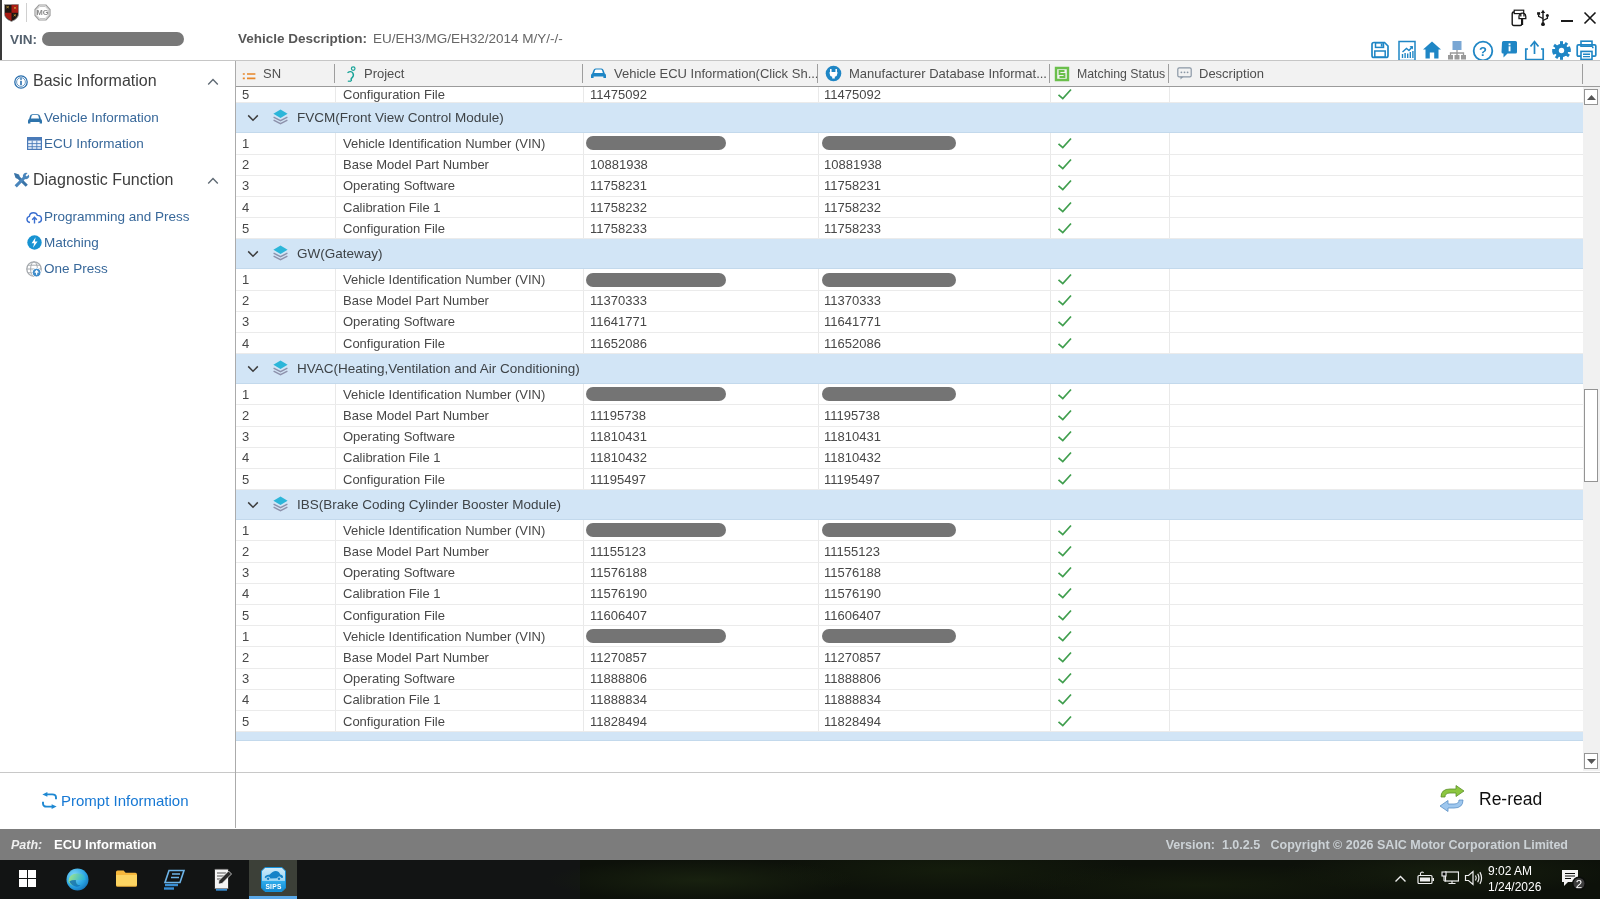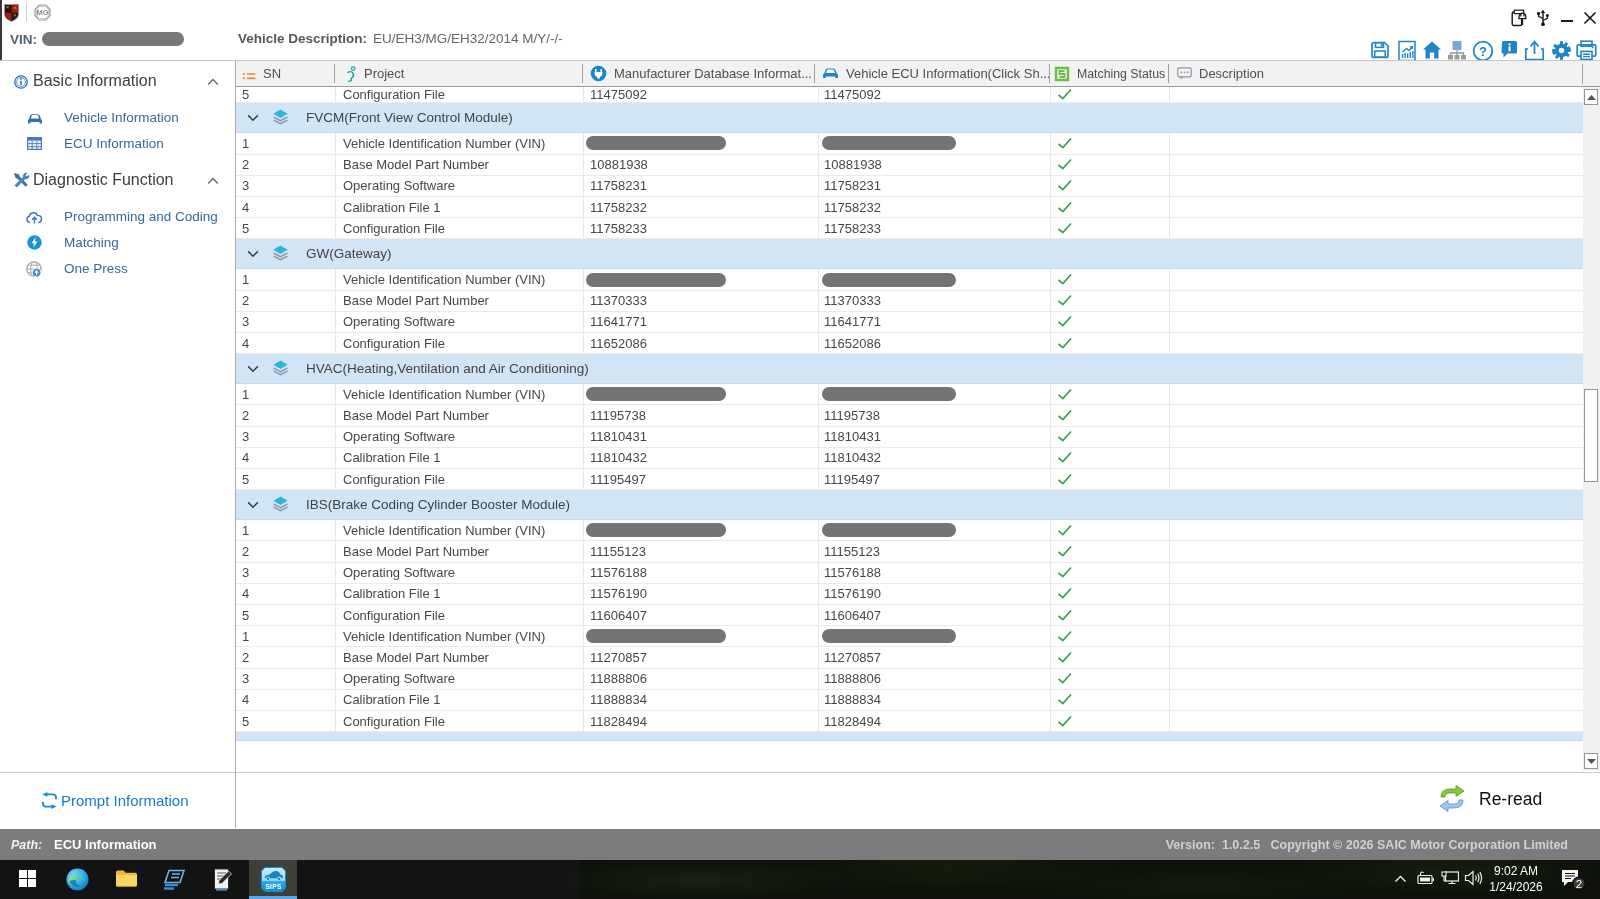--- a/index.html
+++ b/index.html
@@ -20,32 +20,32 @@
 .cell { height:100%; border-right:1px solid #e9e9e9; display:flex; align-items:center; white-space:nowrap; overflow:hidden; }
 .c1 { width:100px; padding-left:6px; }
 .c2 { width:248px; padding-left:7px;text-align:center; }
 .c3 { width:235px; padding-left:6px; }
 .c4 { width:232px; padding-left:5px; }
 .c5 { width:119px; padding-left:6px; }
 .c6 { flex:1; border-right:none; }
 .grow { display:flex; height:30.1px; background:#d2e5f6; align-items:center; border-bottom:1px solid #c3d9ec; }
 .gchev { margin-left:11px; }
 .gicon { margin-left:13px; }
-.gtitle { margin-left:17px; font-size:13.5px; color:#3e4347; }
+.gtitle { margin-left:8px; font-size:13.5px; color:#3e4347; }
 
 
 #sbar { position:absolute; left:1583px; top:87px; width:17px; height:684px; background:#f1f1f1; }
 .sbtn { position:absolute; left:1px; width:14px; height:16px; background:#fff; border:1px solid #949494; display:flex; align-items:center; justify-content:center; }
 #sthumb { position:absolute; left:1px; top:302px; width:14px; height:93px; background:#fff; border:1px solid #949494; }
 
 
 #sidebar { position:absolute; left:0; top:61px; width:236px; height:711px; background:#fff; border-right:1px solid #ababab; }
 .sitem { position:absolute; display:flex; align-items:center; }
 .shead { font-size:16px; color:#3d3d3d; }
-.sitxt { font-size:13.5px; color:#38689a;margin-left:20px; }
+.sitxt { font-size:13.5px; color:#38689a; }
 .schev { position:absolute; }
 
 
 #footband { position:absolute; left:0; top:772px; width:1600px; height:57px; background:#fff; border-top:1px solid #c8c8c8; }
 #sidefoot-border { position:absolute; left:235px; top:772px; width:1px; height:56px; background:#ababab; }
 
 
 #statusbar { position:absolute; left:0; top:829px; width:1600px; height:31px; background:#7c7c7c; color:#fff; }
 
 
@@ -215,21 +215,21 @@
 <path d="M1.2 6.4 L6 1.6 L10.8 6.4" fill="none" stroke="#5f6a74" stroke-width="1.4"></path>
 </svg>
     </div>
 
   <div class="sitem" style="left:26px;top:149px;">
       <svg width="17" height="14" viewBox="0 0 17 14" style="display:block">
 <path d="M4 12.5 q-3-0.3-3-3.2 q0-2.4 2.4-2.9 q0.3-3.6 4.1-3.6 q3 0 3.9 2.6 q4.1 0 4.1 3.6 q0 3.2-3.2 3.5" fill="none" stroke="#3a6fd0" stroke-width="1.4"></path>
 <path d="M8.5 13.5 v-5.5 M6.2 9.8 L8.5 7.2 L10.8 9.8" fill="none" stroke="#3a6fd0" stroke-width="1.4"></path>
 </svg>
     </div>
-  <div class="sitem sitxt" style="left:44px;top:148px;">Programming and Coding</div>
+  <div class="sitem sitxt" style="left:44px;top:148px;">Programming and Press</div>
 
   <div class="sitem" style="left:27px;top:174px;">
       <svg width="15" height="15" viewBox="0 0 15 15" style="display:block">
 <circle cx="7.5" cy="7.5" r="7.2" fill="#1793d2"></circle>
 <path d="M8.6 2.2 L4.6 8.2 L7.2 8.2 L6 12.8 L10.6 6.4 L7.9 6.4 Z" fill="#fff"></path>
 </svg>
     </div>
   <div class="sitem sitxt" style="left:44px;top:174px;">Matching</div>
 
   <div class="sitem" style="left:26px;top:200px;">
@@ -251,29 +251,29 @@
 <path d="M0.8 1.6 h2. M5 1.6 h8.4"></path>
 <path d="M0.8 6 h2 M5 6 h8.4"></path>
 <path d="M0.8 10.4 h2 M5 10.4 h8.4"></path>
 </g>
 </svg>SN</div>
     <div class="hcell" style="width:248px;padding-left:11px;"><svg width="11" height="16" viewBox="0 0 11 16" style="display:block">
 <circle cx="7.2" cy="2.6" r="1.8" fill="none" stroke="#17a398" stroke-width="1.2"></circle>
 <path d="M1.5 6.8 q3.6-2.6 5.4 0.4 q1.4 2.6-0.8 4.4 q-1.6 1.2-0.6 3.4" fill="none" stroke="#17a398" stroke-width="1.4"></path>
 <path d="M1.8 15.2 h3.4" stroke="#17a398" stroke-width="1.2"></path>
 </svg>Project</div>
+    <div class="hcell" style="width:235px;padding-left:7px;"><svg width="17" height="13" viewBox="0 0 17 13" style="display:block">
+<path d="M1 11 v-2.4 q0-1.4 1.2-2 l1.2-3.4 q0.5-1.6 2.2-1.6 h5.8 q1.7 0 2.2 1.6 l1.2 3.4 q1.2 0.6 1.2 2 v2.4 h-2.6 v-1.4 h-9.8 v1.4 z" fill="#1f86c5"></path>
+<path d="M4.1 6 l0.9-2.8 q0.2-0.7 1-0.7 h5 q0.8 0 1 0.7 l0.9 2.8 z" fill="#fff"></path>
+</svg>Vehicle ECU Information(Click Sh...</div>
     <div class="hcell" style="width:232px;padding-left:7px;"><svg width="17" height="17" viewBox="0 0 17 17" style="display:block">
 <circle cx="8.5" cy="8.5" r="7.8" fill="#1f86c5"></circle>
 <path d="M5.8 4 v3 M11.2 4 v3" stroke="#fff" stroke-width="1.5"></path>
 <path d="M4.6 7 h7.8 v1.6 q0 2.6-2.6 3.2 v1.6 h-2.6 v-1.6 q-2.6-0.6-2.6-3.2 z" fill="#fff"></path>
 </svg>Manufacturer Database Informat...</div>
-    <div class="hcell" style="width:235px;padding-left:7px;"><svg width="17" height="13" viewBox="0 0 17 13" style="display:block">
-<path d="M1 11 v-2.4 q0-1.4 1.2-2 l1.2-3.4 q0.5-1.6 2.2-1.6 h5.8 q1.7 0 2.2 1.6 l1.2 3.4 q1.2 0.6 1.2 2 v2.4 h-2.6 v-1.4 h-9.8 v1.4 z" fill="#1f86c5"></path>
-<path d="M4.1 6 l0.9-2.8 q0.2-0.7 1-0.7 h5 q0.8 0 1 0.7 l0.9 2.8 z" fill="#fff"></path>
-</svg>Vehicle ECU Information(Click Sh...</div>
     <div class="hcell" style="width:119px;padding-left:4px;font-size:12.3px;"><svg width="16" height="16" viewBox="0 0 16 16" style="display:block">
 <path d="M2 2 h12 v12 h-12 z" fill="none" stroke="#6abf4b" stroke-width="2.4"></path>
 <path d="M10.5 5 h-5 v3 h5 v3 h-5" fill="none" stroke="#6abf4b" stroke-width="1.8"></path>
 </svg>Matching Status</div>
     <div class="hcell" style="flex:1;padding-left:8px;border-right:none;"><svg width="15" height="13" viewBox="0 0 15 13" style="display:block">
 <rect x="0.8" y="0.8" width="13.4" height="9" rx="1.4" fill="none" stroke="#8a97a5" stroke-width="1.2"></rect>
 <path d="M3.5 12.4 v-2.6 h3 z" fill="#8a97a5"></path>
 <circle cx="4.4" cy="5.3" r="0.9" fill="#8a97a5"></circle>
 <circle cx="7.5" cy="5.3" r="0.9" fill="#8a97a5"></circle>
 <circle cx="10.6" cy="5.3" r="0.9" fill="#8a97a5"></circle>
@@ -824,21 +824,21 @@
 </svg>
     </div>
   <div class="abs" style="left:1464px;top:10px;">
       <svg width="19" height="16" viewBox="0 0 19 16" style="display:block">
 <path d="M1.5 5.5 h3 L9 1.5 v13 L4.5 10.5 h-3 z" fill="none" stroke="#efefef" stroke-width="1.2"></path>
 <path d="M11.5 5.5 q1.5 2.5 0 5" fill="none" stroke="#efefef" stroke-width="1.2"></path>
 <path d="M13.7 3.8 q2.4 4.2 0 8.4" fill="none" stroke="#efefef" stroke-width="1.2"></path>
 <path d="M15.9 2.1 q3.3 5.9 0 11.8" fill="none" stroke="#efefef" stroke-width="1.2"></path>
 </svg>
     </div>
-  <div class="abs" style="left:1488px;top:3px;width:56px;text-align:center;font-size:12px;color:#fff;line-height:16px;">9:02 AM<br>1/24/2026</div>
+  <div class="abs" style="left:1488px;top:3px;width:56px;font-size:12px;color:#fff;line-height:16px;">9:02 AM<br>1/24/2026</div>
   <div class="abs" style="left:1560px;top:9px;">
       <svg width="26" height="22" viewBox="0 0 26 22" style="display:block">
 <path d="M2 1 h16 v12 h-10 l-4 4 v-4 h-2 z" fill="#f4f4f4"></path>
 <path d="M5 4.5 h10 M5 7 h10 M5 9.5 h6" stroke="#0b0d0b" stroke-width="1.1"></path>
 <circle cx="19" cy="14.5" r="6.2" fill="#3d3d3d" stroke="#0b0d0b" stroke-width="1.4"></circle>
 <text x="19" y="18.7" font-size="11.5" fill="#fff" text-anchor="middle" font-family="Liberation Sans">2</text>
 </svg>
     </div>
 </div>
 

